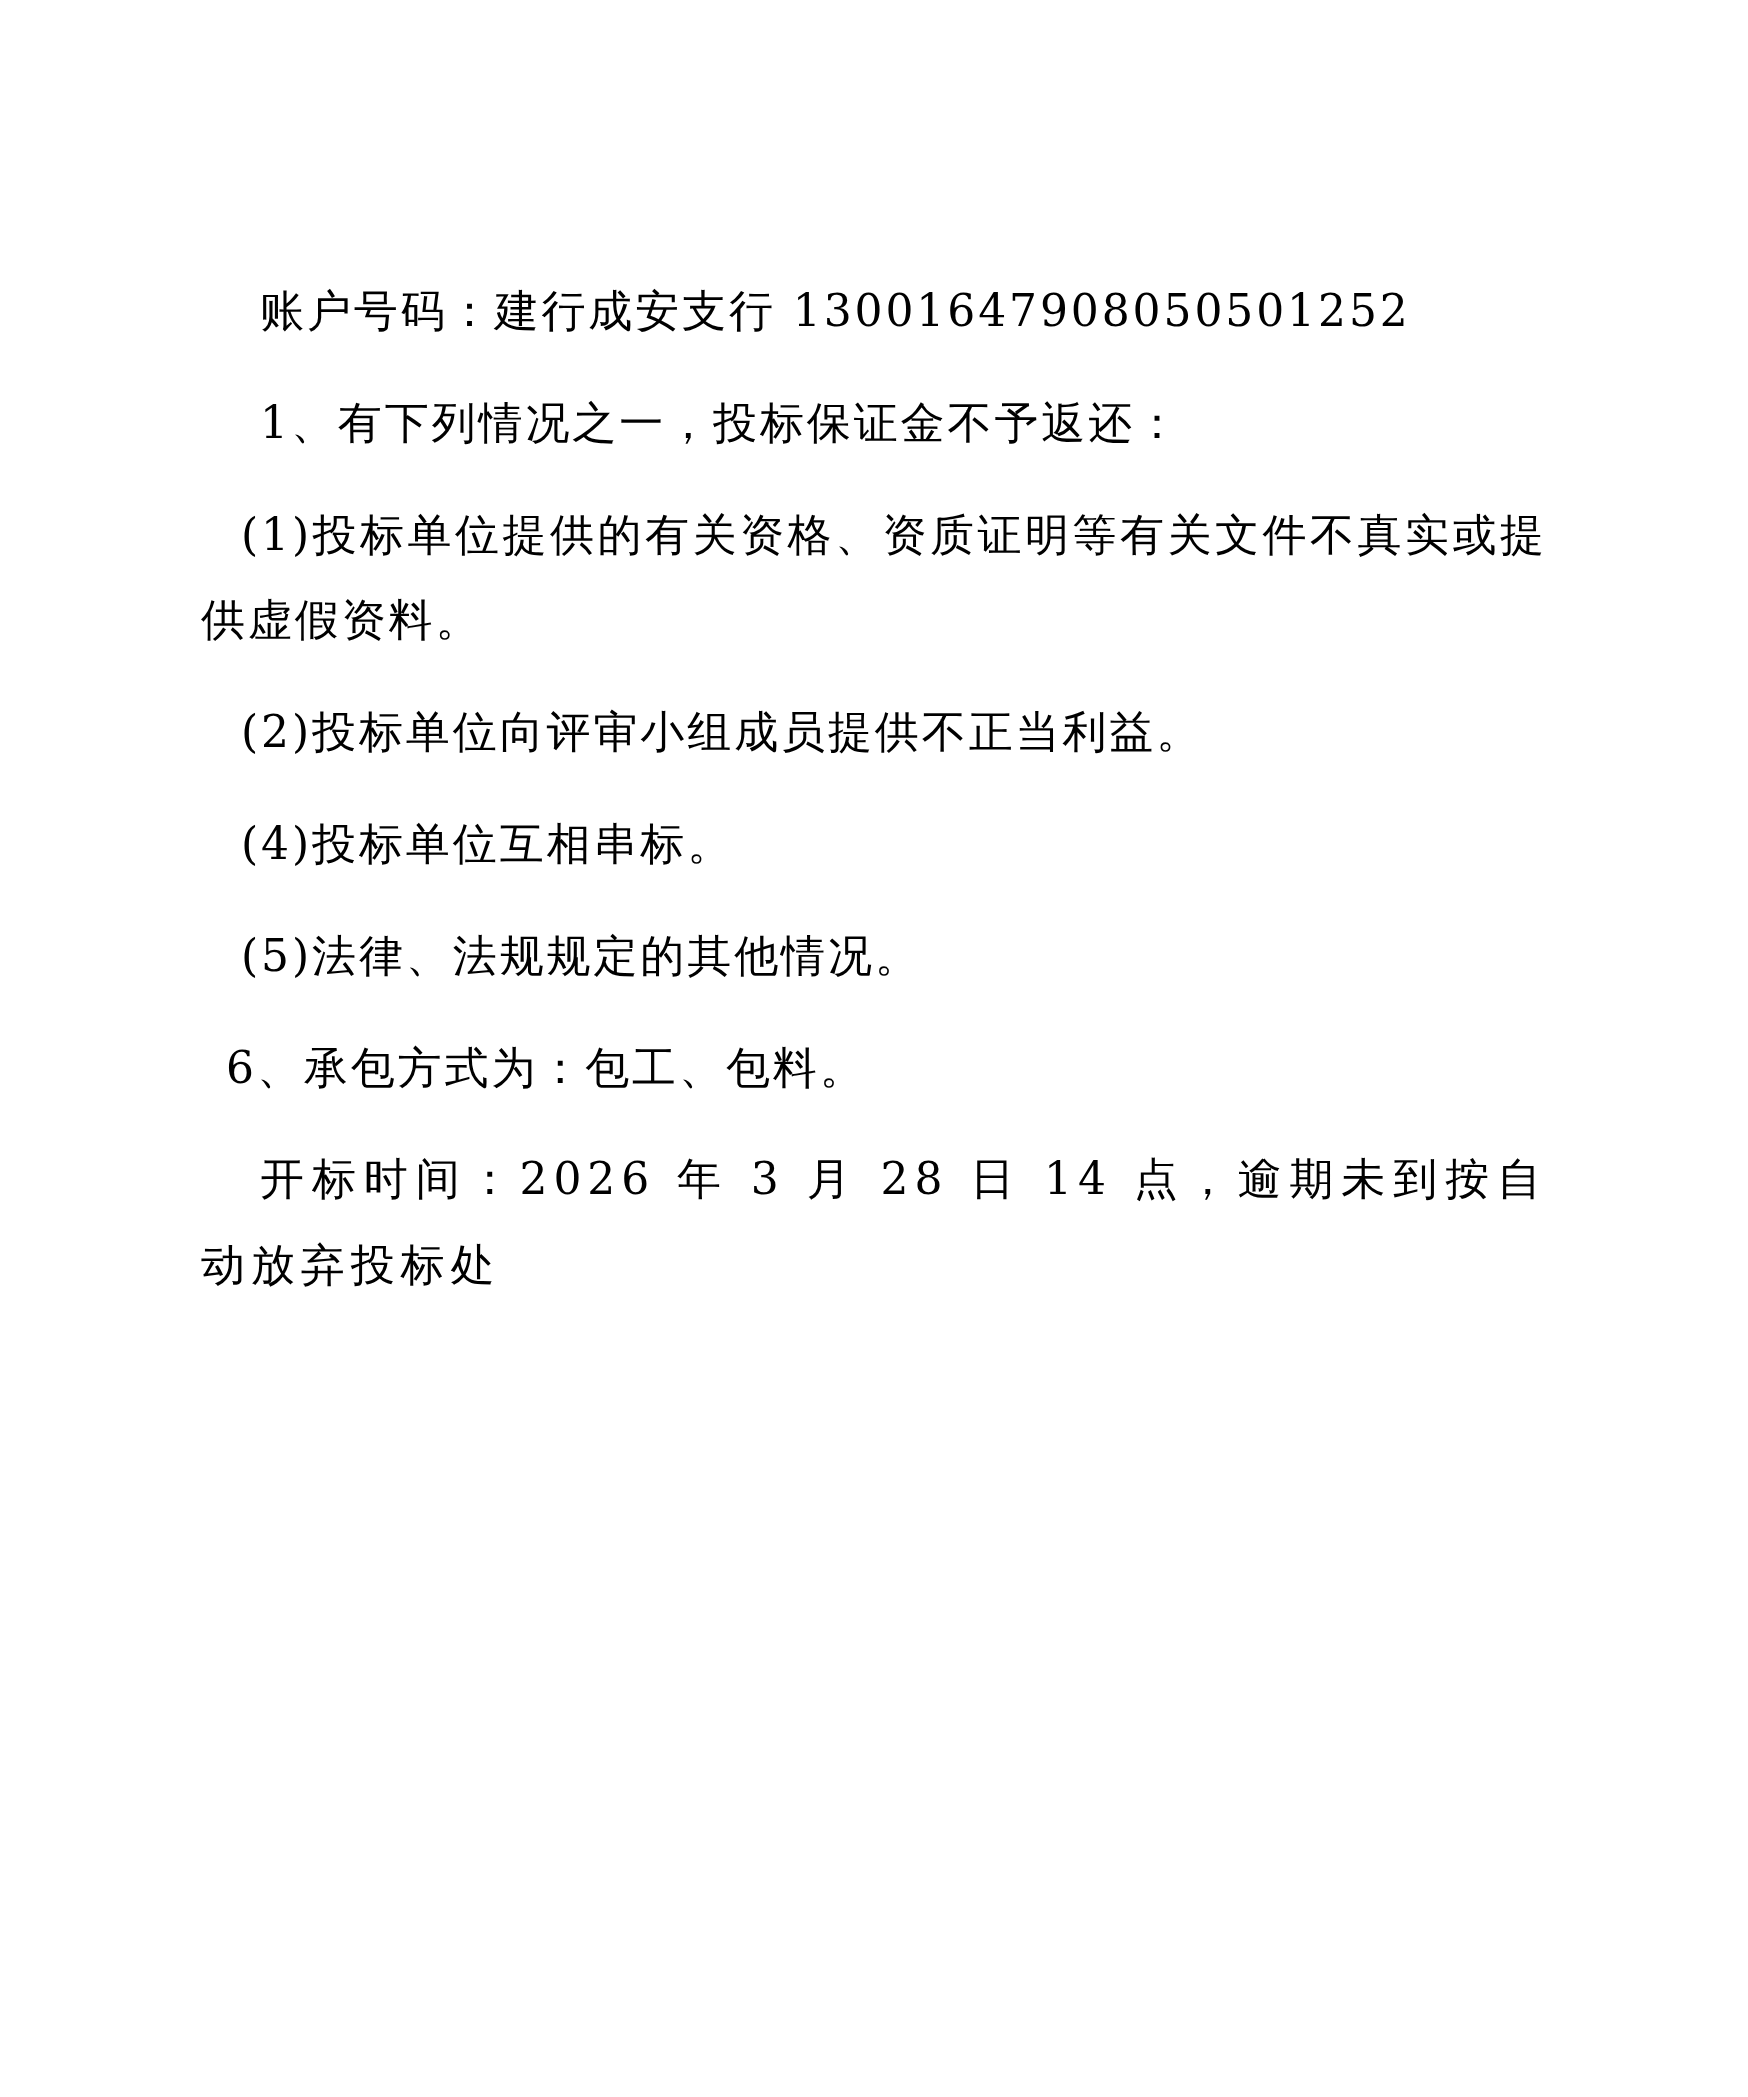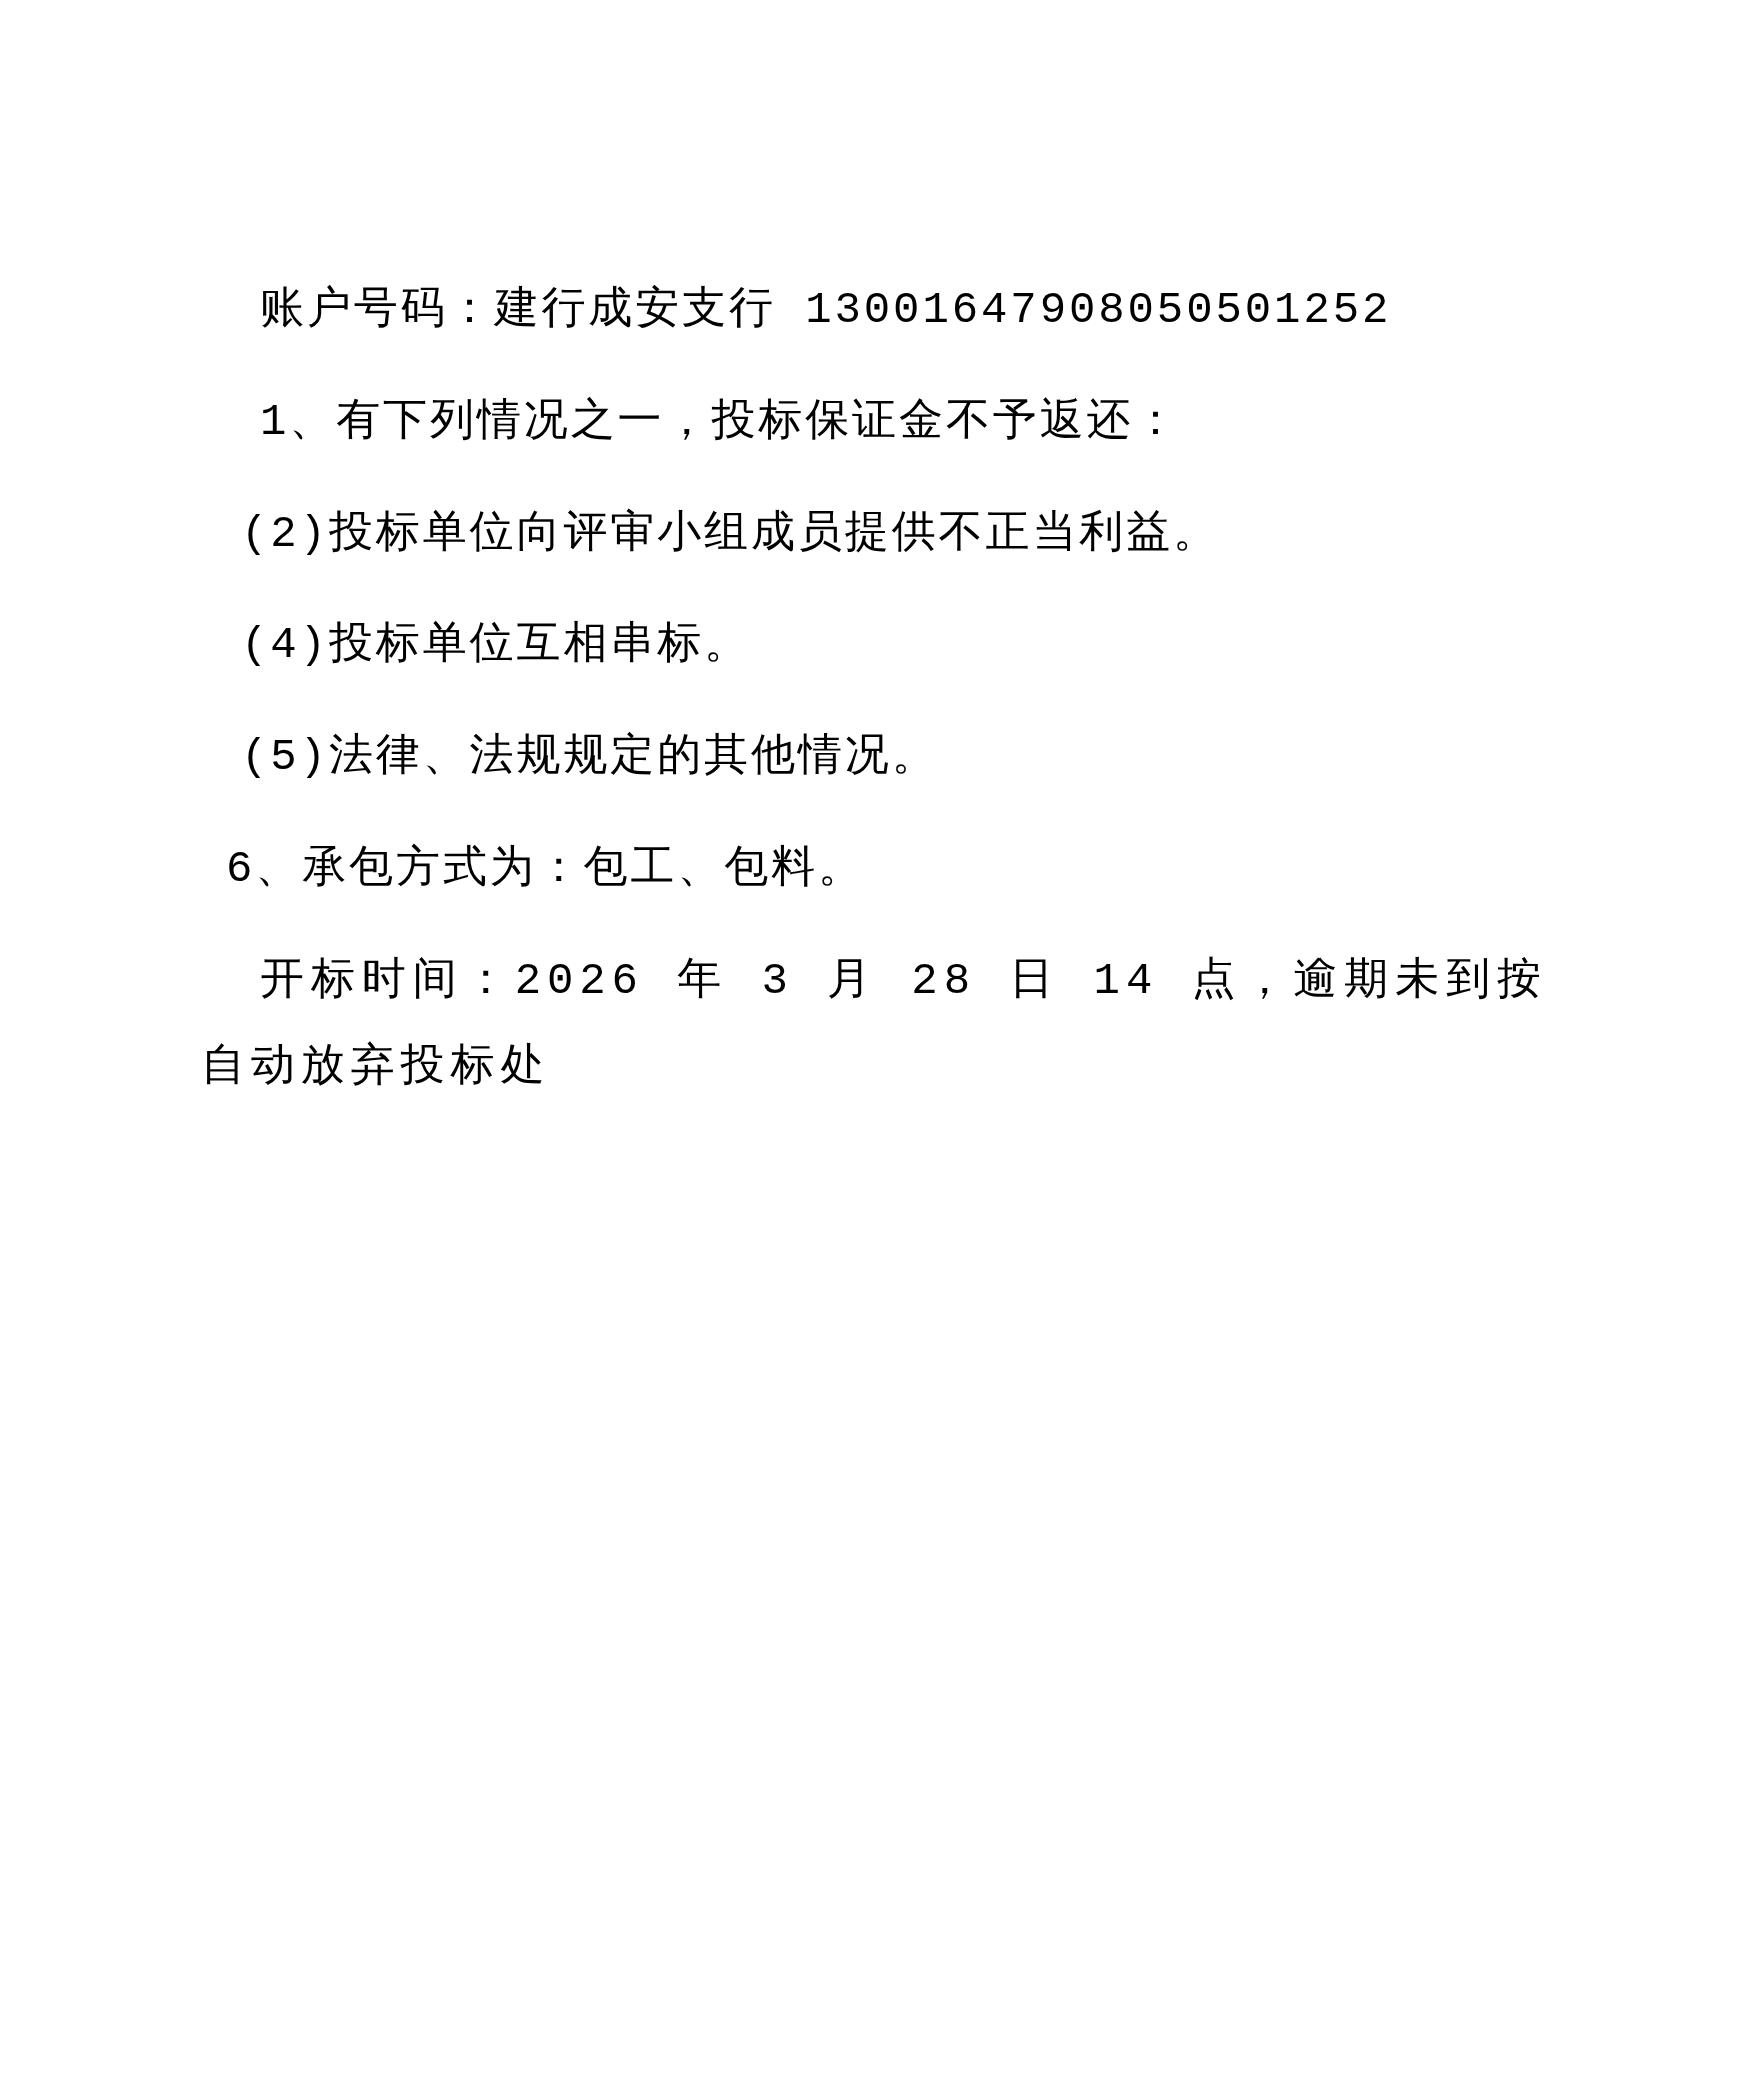--- a/index.html
+++ b/index.html
@@ -25,21 +25,20 @@
   }
   .para {
     font-size: 44px;
     line-height: 1.95;
     letter-spacing: 0.8px;
     margin: 0 0 26px 0;
     text-align: justify;
     text-justify: inter-ideograph;
     white-space: pre-wrap;
     word-break: break-all;
-    font-family: Liberation Mono, monospace;
   }
   .indent-1 { text-indent: 59px; }
   .indent-2 { text-indent: 40px; }
   .indent-0 { text-indent: 25px; }
   .wide-spacing {
     letter-spacing: 5.9px;
   }
   .mid-spacing {
     letter-spacing: 2.9px;
   }
@@ -47,20 +46,21 @@
 </head>
 <body>
 
 <div class="page">
   <div class="doc-body">
 
     <p class="para indent-1 mid-spacing">账户号码：建行成安支行 13001647908050501252</p>
 
     <p class="para indent-1 mid-spacing">1、有下列情况之一，投标保证金不予返还：</p>
 
+    <p class="para indent-2 mid-spacing">(1)投标单位提供的有关资格、资质证明等有关文件不真实或提供虚假资料。</p>
 
     <p class="para indent-2 mid-spacing">(2)投标单位向评审小组成员提供不正当利益。</p>
 
 
     <p class="para indent-2 mid-spacing">(4)投标单位互相串标。</p>
 
     <p class="para indent-2 mid-spacing">(5)法律、法规规定的其他情况。</p>
 
     <p class="para indent-0 mid-spacing">6、承包方式为：包工、包料。</p>
 

